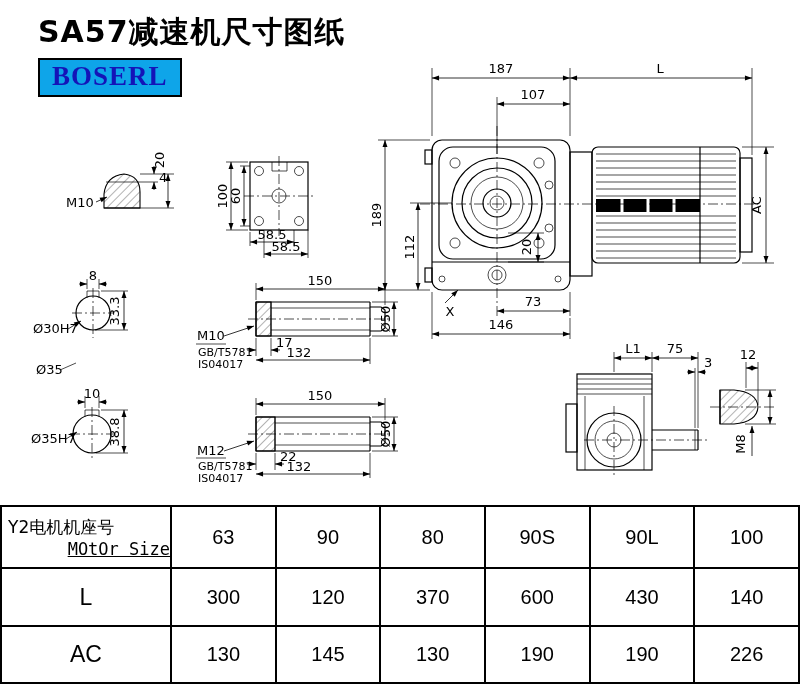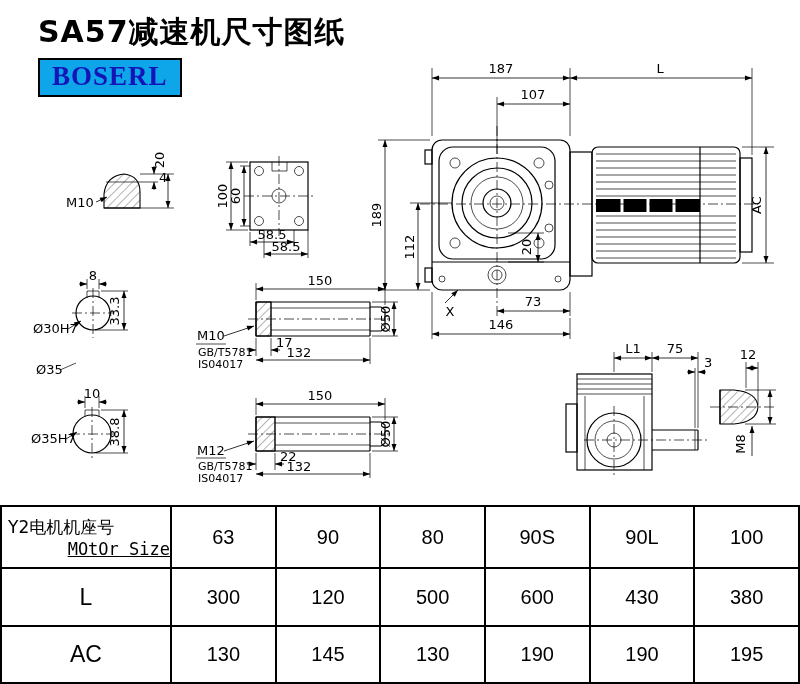--- a/index.html
+++ b/index.html
@@ -363,30 +363,30 @@
       <td>90</td>
       <td>80</td>
       <td>90S</td>
       <td>90L</td>
       <td>100</td>
     </tr>
     <tr style="height:44px;">
       <th class="rowlab">L</th>
       <td>300</td>
       <td>120</td>
-      <td>500</td>
+      <td>370</td>
       <td>600</td>
       <td>430</td>
-      <td>380</td>
+      <td>140</td>
     </tr>
     <tr style="height:44px;">
       <th class="rowlab">AC</th>
       <td>130</td>
       <td>145</td>
       <td>130</td>
       <td>190</td>
       <td>190</td>
-      <td>195</td>
+      <td>226</td>
     </tr>
   </tbody>
     </table>
 
 </div>
 
 </body></html>

